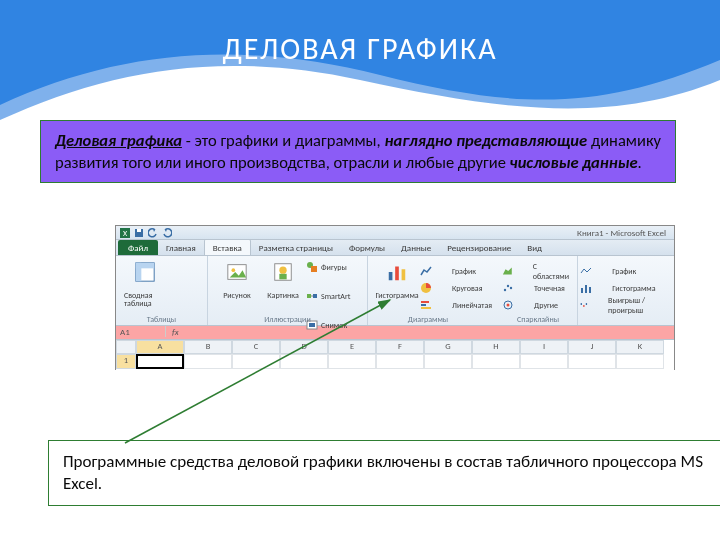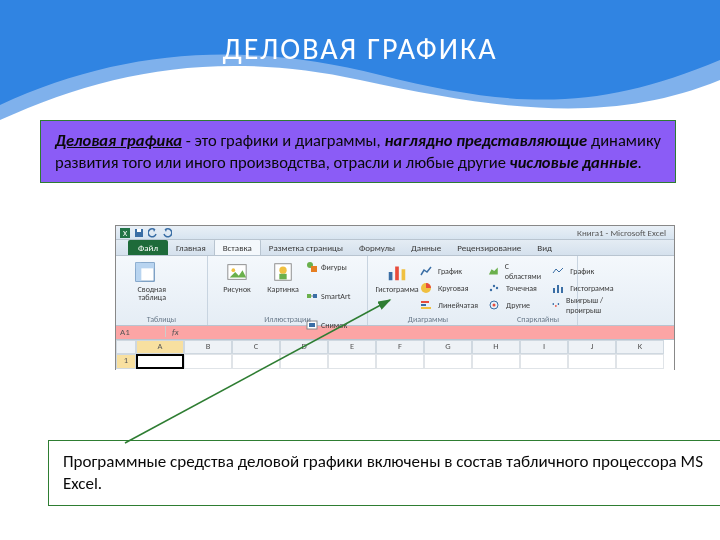--- a/index.html
+++ b/index.html
@@ -60,21 +60,21 @@
   }
   .excel-ribbon-tabs {
     height: 16px; background: linear-gradient(#e4ecf4,#d5e1ed);
     display: flex; align-items: flex-end;
     border-bottom: 1px solid #b8c4d0;
   }
   .file-tab {
     background: #1e6b3a; color: #fff;
     padding: 2px 10px; font-size: 9px;
     border-radius: 2px 2px 0 0;
-    margin-left: 12px;
+    margin-left: 2px;
   }
   .rtab {
     padding: 2px 8px; font-size: 9px; color: #3a3a3a;
     border-radius: 2px 2px 0 0;
   }
   .rtab.active {
     background: #f4f8fc;
     border: 1px solid #b8c4d0; border-bottom: none;
   }
   .ribbon-body {
@@ -89,31 +89,31 @@
     position: relative;
   }
   .rgroup-label {
     position: absolute; bottom: 1px; left:0; right:0;
     text-align: center; font-size: 8px; color: #6a7a8a;
   }
   .big-btn {
     display: flex; flex-direction: column; align-items: center;
     width: 46px; padding: 2px;
   }
-  .big-btn .lbl { font-size: 8px; color: #3a3a3a; text-align:right; margin-top:2px; line-height:1; }
+  .big-btn .lbl { font-size: 8px; color: #3a3a3a; text-align:left; margin-top:8px; line-height:1; }
   .icon24 { width: 22px; height: 22px; }
   .small-row { display:flex; align-items:center; gap:3px; margin-bottom:2px; }
   .small-row .slbl { font-size: 8px; color: #3a3a3a; }
   .icon12 { width:12px; height:12px; }
   .charts-grid {
     display: grid; grid-template-columns: auto auto auto;
     column-gap: 10px; row-gap: 1px;
     padding-top:2px;
   }
-  .cbtn { display:flex; align-items:center; gap:6px; }
+  .cbtn { display:flex; align-items:center; gap:20px; }
   .cbtn .clbl { font-size: 8px; color:#3a3a3a; }
   .formula-bar {
     height: 14px; background:#fca5a5; border-bottom:1px solid #b8c4d0;
     display:flex; align-items:flex-start; font-size:9px;
   }
   .name-box { width:50px; border-right:1px solid #ccc; padding:0 4px; color:#555; }
   .fx { padding:0 6px; font-style:italic; color:#555; }
   .sheet-grid {
     flex:1; background:#fff; position:relative; height:30px;
   }

